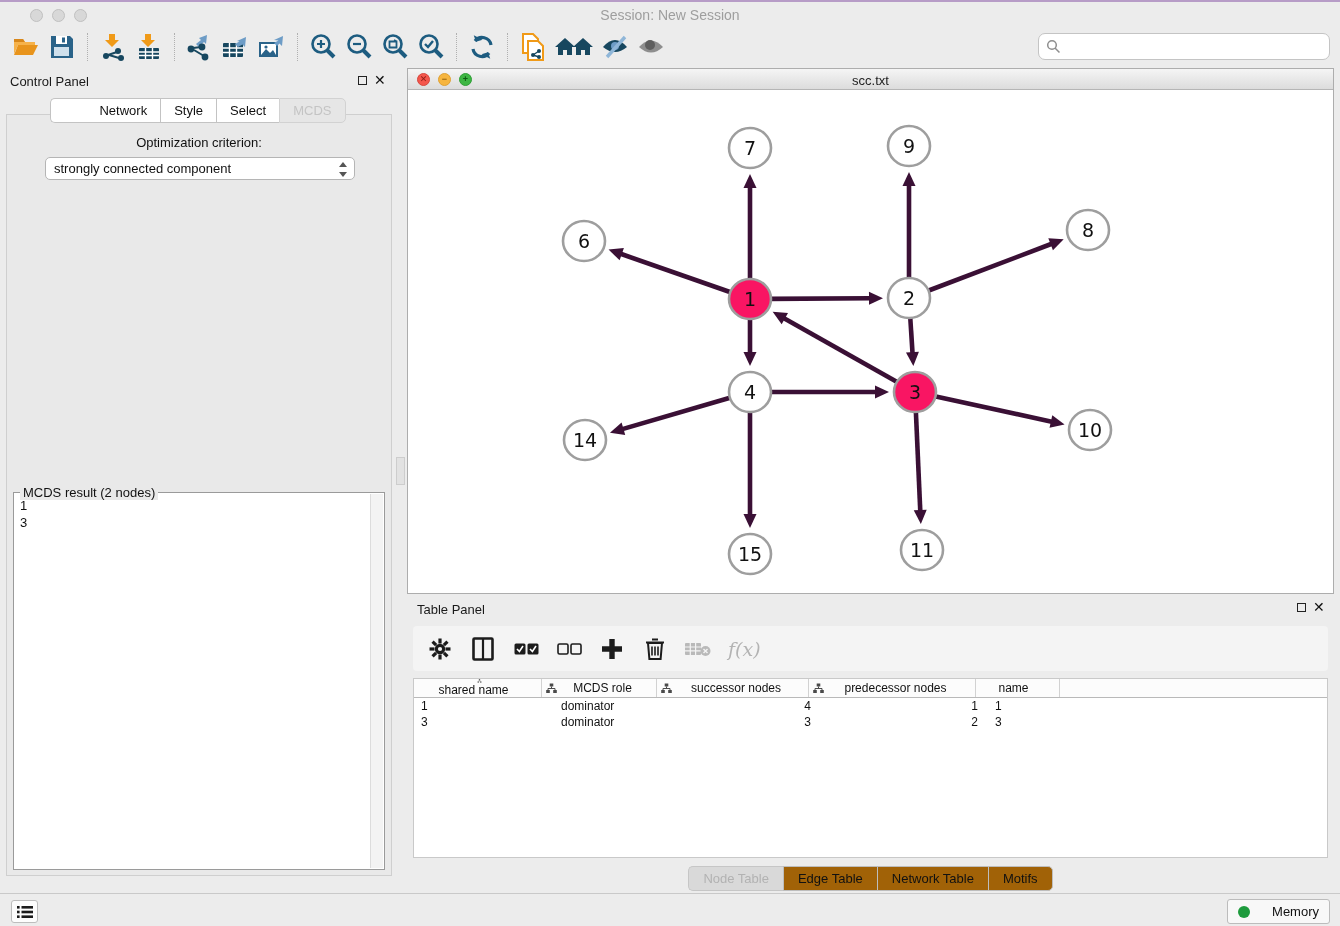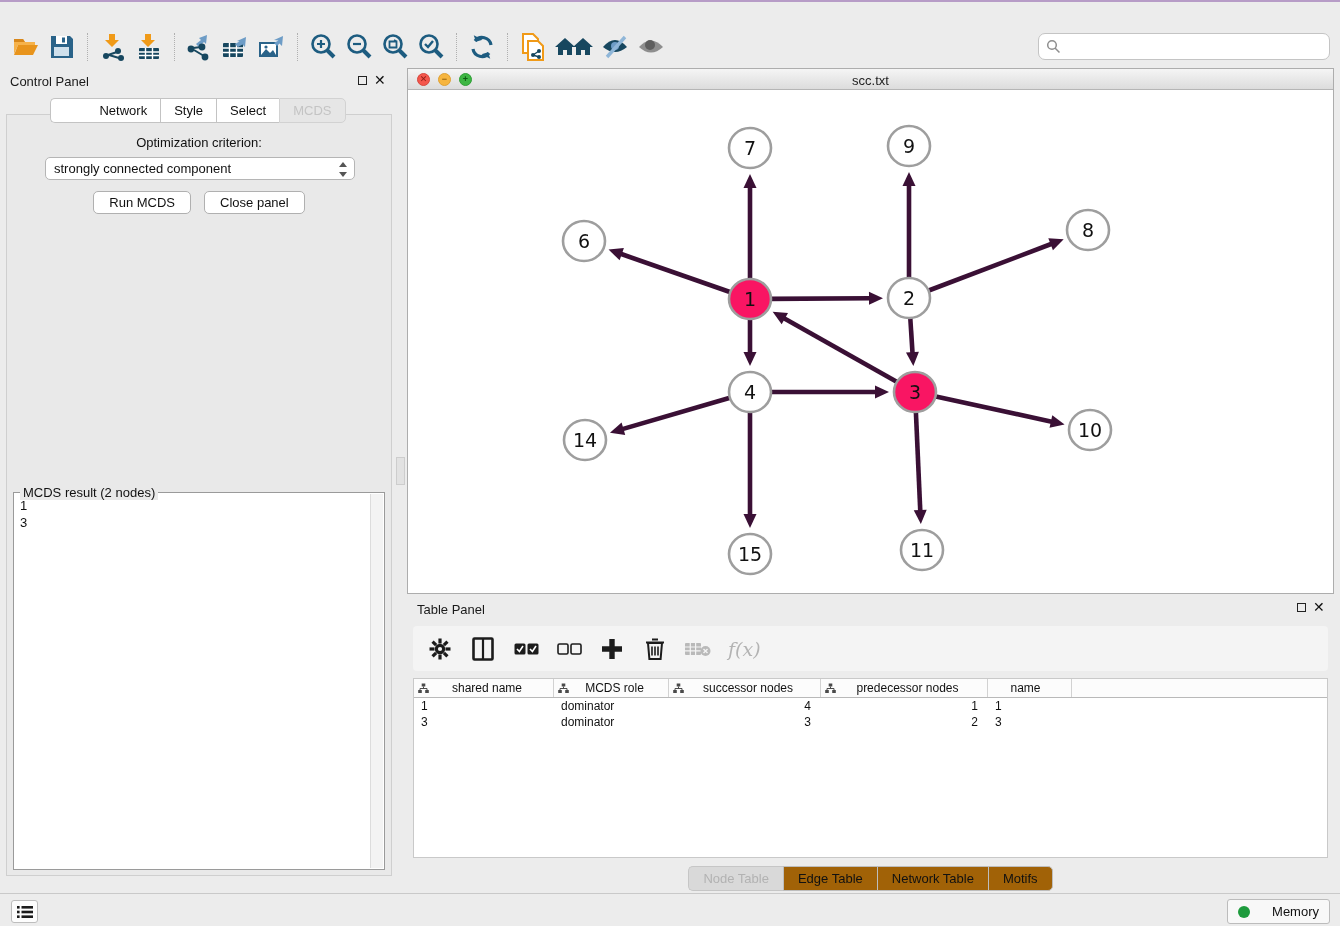--- a/index.html
+++ b/index.html
@@ -98,20 +98,26 @@
   .mem-btn { position:absolute; right:10px; top:5px; height:25px; background:#f8f8f8;
              border:1px solid #bcbcbc; border-radius:3px; display:flex; align-items:center;
              gap:22px; padding:0 10px; font-size:13px; color:#111;justify-content:center; }
   .mem-dot { width:12px; height:12px; border-radius:50%; background:#1e9b3d; }
 </style>
 </head>
 <body>
 
 <div class="app">
 
+  <div class="titlebar">
+    <span class="tl-dot" style="left:30px"></span>
+    <span class="tl-dot" style="left:52px"></span>
+    <span class="tl-dot" style="left:74px"></span>
+    <div class="win-title">Session: New Session</div>
+  </div>
 
   <div class="toolbar">
     <div class="tb-btn">
       <svg width="30" height="26" viewBox="0 0 30 26">
           <path d="M3 5h9l2 3h10v3H7L3 20z" fill="#f6b24a"></path>
           <path d="M3 5h9l2 3h-11z" fill="#d8871a"></path>
           <path d="M7 11h20l-5 10H3z" fill="#e8941c"></path>
         </svg>
     </div>
     <div class="tb-btn">
@@ -266,24 +272,20 @@
   <div class="cp-body">
     <div class="opt-label">Optimization criterion:</div>
     <div class="combo">
       <span>strongly connected component</span>
       <span class="arrows">
         <svg width="10" height="17" viewBox="0 0 10 17">
             <path d="M5 1l4 5H1z" fill="#555"></path>
             <path d="M5 16l4-5H1z" fill="#555"></path>
           </svg>
       </span>
-    </div>
-    <div class="btn-row">
-      <button class="mac-btn">Run MCDS</button>
-      <button class="mac-btn">Close panel</button>
     </div>
     <div class="result-box">
       <span class="result-legend">MCDS result (2 nodes)</span>
       <div class="result-text">1
 3</div>
       <div class="result-scroll"></div>
     </div>
   </div>
   <div class="v-splitter"></div>
 
@@ -442,21 +444,21 @@
           </g>
           <circle cx="20.5" cy="10" r="5" fill="#b9b9b9"></circle>
           <path d="M18.5 8l4 4m0-4l-4 4" stroke="#f4f4f4" stroke-width="1.4"></path>
         </svg>
     </span>
     <span class="fx-label">f(x)</span>
   </div>
 
   <div class="table-wrap">
     <div class="t-header" id="table-header">
-        <div class="t-hcell" style="width: 140px;">
+        <div class="t-hcell" style="width: 128px; flex-direction: column;">
           <svg class="hicon" width="11" height="11" viewBox="0 0 11 11">
             <g fill="#4a4a4a">
               <rect x="3.7" y="0.5" width="3.6" height="3"></rect>
               <rect x="0.2" y="7" width="3.6" height="3"></rect>
               <rect x="7.2" y="7" width="3.6" height="3"></rect>
             </g>
             <path d="M5.5 3.5v2M2 7V5.5h7V7" stroke="#4a4a4a" fill="none"></path>
           </svg>
           <span class="hlabel">shared name</span>
         </div>

